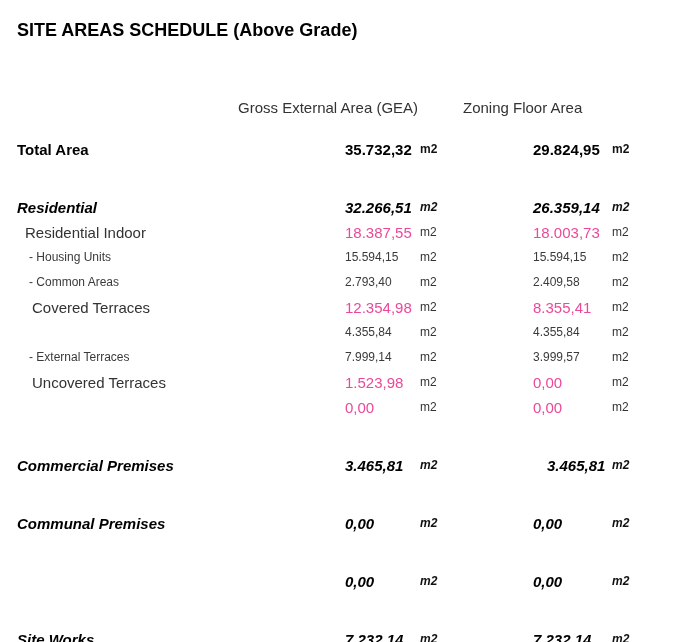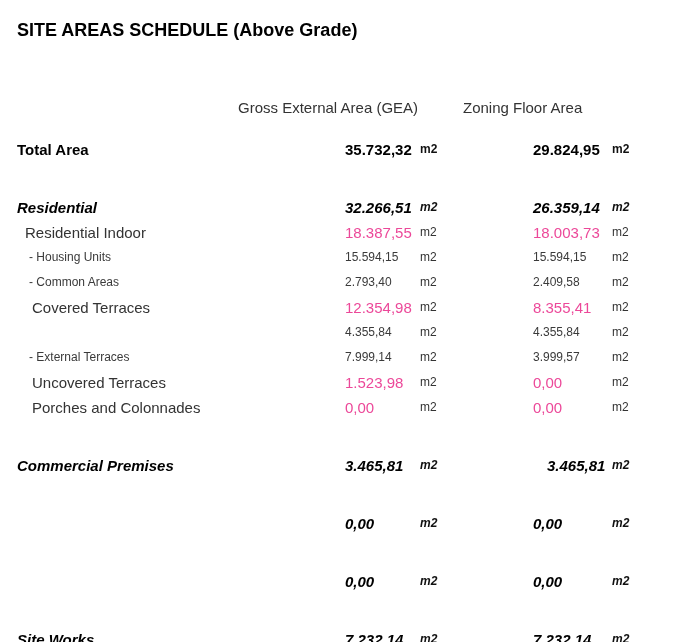--- a/index.html
+++ b/index.html
@@ -133,34 +133,34 @@
         <span class="unit unit-zfa">m2</span>
       </div>
       <div class="row lv1">
         <span class="label">Uncovered Terraces</span>
         <span class="val val-gea">1.523,98</span>
         <span class="unit unit-gea">m2</span>
         <span class="val val-zfa">0,00</span>
         <span class="unit unit-zfa">m2</span>
       </div>
       <div class="row lv1">
-        <span class="label">Porches and Colonnades</span>
         <span class="val val-gea">0,00</span>
         <span class="unit unit-gea">m2</span>
         <span class="val val-zfa">0,00</span>
         <span class="unit unit-zfa">m2</span>
       </div>
       <div class="row lv0 bold gap zfa-shift">
         <span class="label">Commercial Premises</span>
         <span class="val val-gea">3.465,81</span>
         <span class="unit unit-gea">m2</span>
         <span class="val val-zfa">3.465,81</span>
         <span class="unit unit-zfa">m2</span>
       </div>
       <div class="row lv0 bold gap">
+        <span class="label">Communal Premises</span>
         <span class="val val-gea">0,00</span>
         <span class="unit unit-gea">m2</span>
         <span class="val val-zfa">0,00</span>
         <span class="unit unit-zfa">m2</span>
       </div>
       <div class="row lv0 bold gap">
         <span class="val val-gea">0,00</span>
         <span class="unit unit-gea">m2</span>
         <span class="val val-zfa">0,00</span>
         <span class="unit unit-zfa">m2</span>

